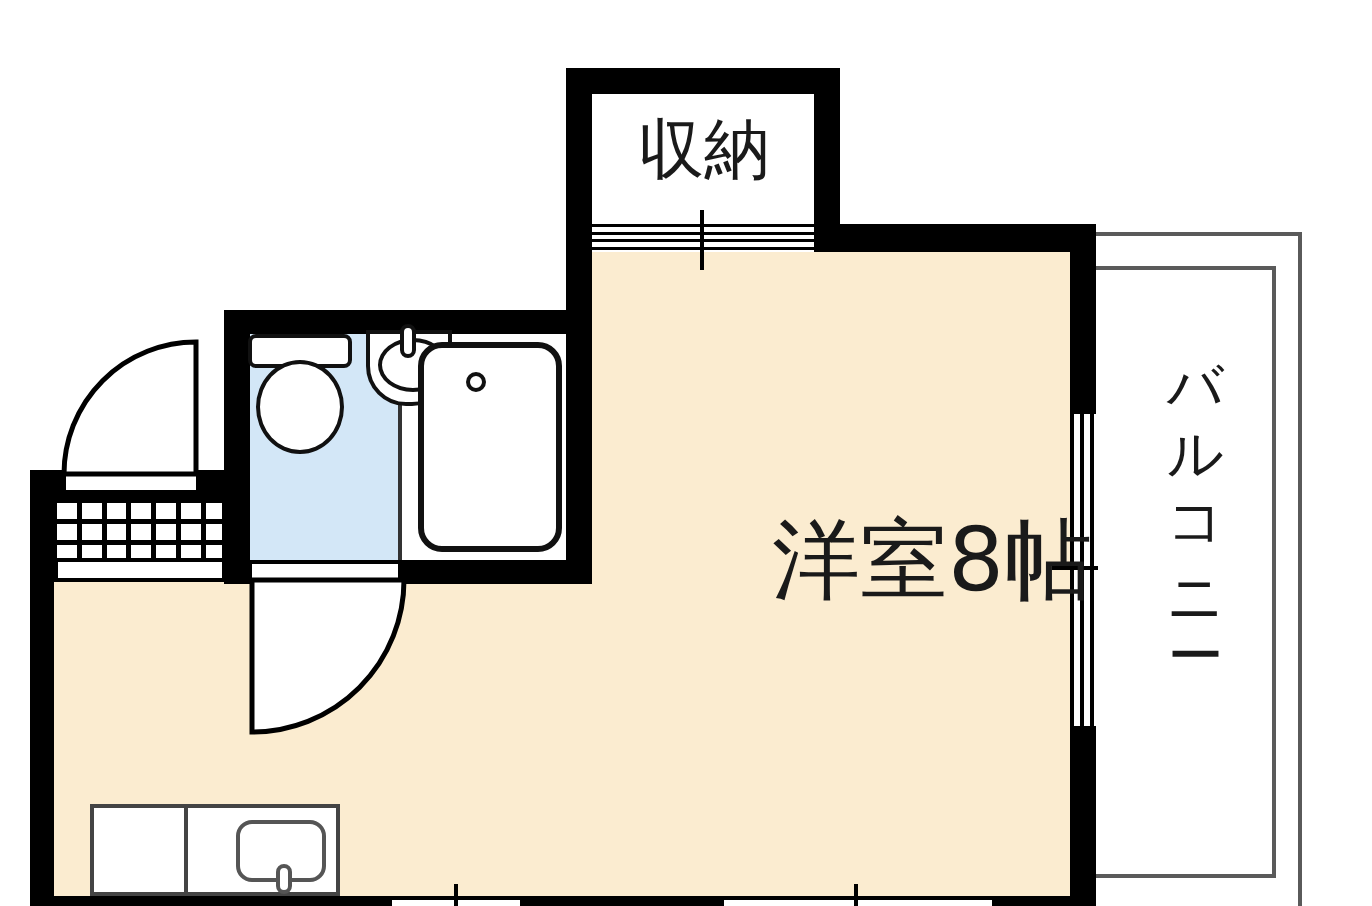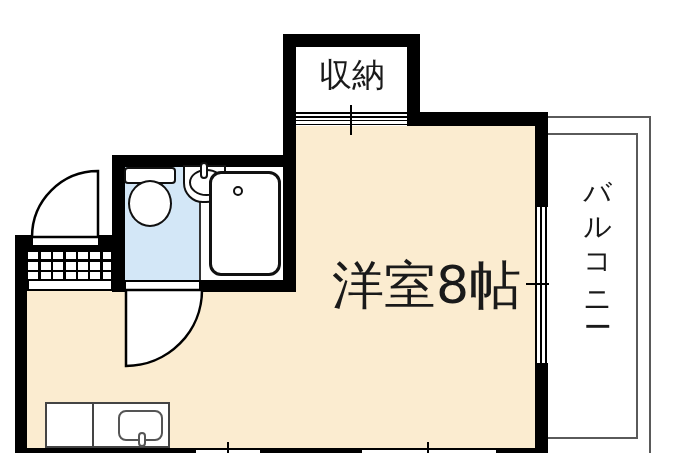--- a/index.html
+++ b/index.html
@@ -76,16 +76,16 @@
 
   <div class="el" style="left:209px;top:152px;width:72px;height:105px;background:#fff;border:3px solid #111;border-radius:12px;"></div>
   <div class="el" style="left:233px;top:167px;width:10px;height:10px;background:#fff;border:2px solid #111;border-radius:50%;"></div>
 
   <div class="el" style="left:45px;top:383px;width:125px;height:46px;background:#fff;border:2px solid #444;"></div>
   <div class="el" style="left:92px;top:383px;width:2px;height:46px;background:#444;"></div>
   <div class="el" style="left:118px;top:391px;width:45px;height:31px;background:#fff;border:2px solid #555;border-radius:8px;"></div>
   <div class="el" style="left:138px;top:413px;width:8px;height:15px;background:#fff;border:2px solid #555;border-radius:4px;"></div>
 
   <div class="label" style="left:290px;top:37px;width:124px;text-align:center;font-size:33px;">収納</div>
-  <div class="label" style="left:296px;top:237px;width:250px;text-align:left;font-size:52px;padding-left:36px;">洋室8帖</div>
+  <div class="label" style="left:296px;top:237px;width:250px;text-align:right;font-size:44px;padding-left:36px;">洋室8帖</div>
   <div class="label" style="left:581px;top:142px;height:220px;writing-mode:vertical-rl;font-size:28px;letter-spacing:6px;">バルコニー</div>
 
 </div>
 
 </body></html>

